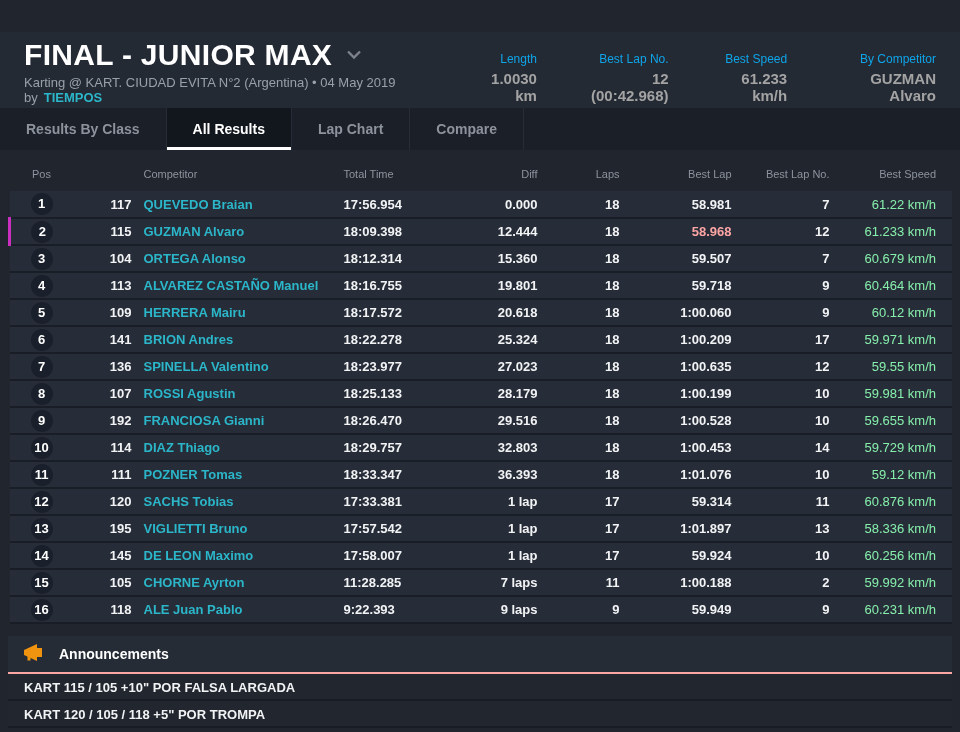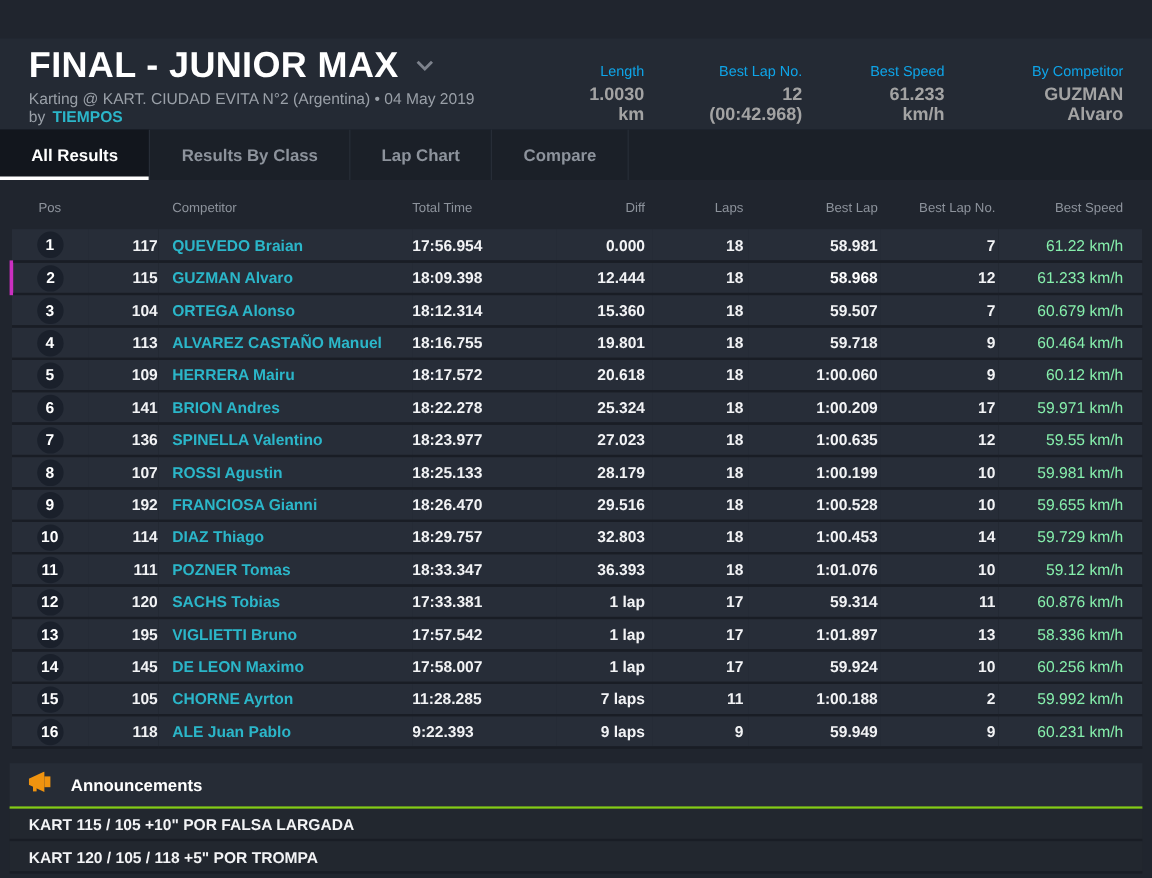--- a/index.html
+++ b/index.html
@@ -45,33 +45,33 @@
   .c-comp  { text-align:left;  padding-left:12px !important; }
   .c-total { text-align:left; padding-right:6px  !important; }
   .c-diff  { text-align:right; padding-right:6px  !important; }
   .c-laps  { text-align:right; padding-right:4px  !important; }
   .c-blap  { text-align:right; padding-right:2px  !important; }
   .c-blapno{ text-align:right; padding-right:2px  !important; }
   .c-bspeed{ text-align:right; padding-right:16px !important; }
 
   td.c-bspeed { color:#86efac; font-weight:normal; }
   .competitor-link { color:#2bb6c9; cursor:pointer; }
-  td.c-blap.overall-best { color:#ffffff; }
+  td.c-blap.overall-best { color:#fca5a5; }
 
   .pos-badge {
     display:inline-block; width:22px; height:22px; line-height:22px;
     border-radius:50%; background:#1a202b; color:#ffffff;
     font-size:13px; font-weight:bold; text-align:center;
   }
 
   
   .announce-card { margin-top:12px; }
   .announce-head {
     background:#262c36; height:38px; display:flex; align-items:center; gap:14px;
-    padding:0 16px; border-bottom:2px solid #84cc16;
+    padding:0 16px; border-bottom:2px solid #fca5a5;
   }
   .announce-title { font-size:14px; font-weight:bold; color:#ffffff; }
   .announce-item {
     background:#22272f; height:27px; line-height:27px; border-bottom:2px solid #191d25;
     padding:0 16px; font-size:13px; font-weight:bold; color:#f2f3f5;
   }
 </style>
 </head>
 <body>
 
@@ -105,22 +105,22 @@
       <div class="stat-value">61.233 km/h</div>
     </div>
     <div class="stat">
       <div class="stat-label">By Competitor</div>
       <div class="stat-value">GUZMAN Alvaro</div>
     </div>
   </div>
 </div>
 
 <div class="tabbar">
+  <div class="tab">Results By Class</div>
   <div class="tab active">All Results</div>
-  <div class="tab">Results By Class</div>
   <div class="tab">Lap Chart</div>
   <div class="tab">Compare</div>
 </div>
 
 <div class="content">
   <table>
     <colgroup>
       <col style="width:64px">
         <col style="width:58px">
         <col style="width:212px">

